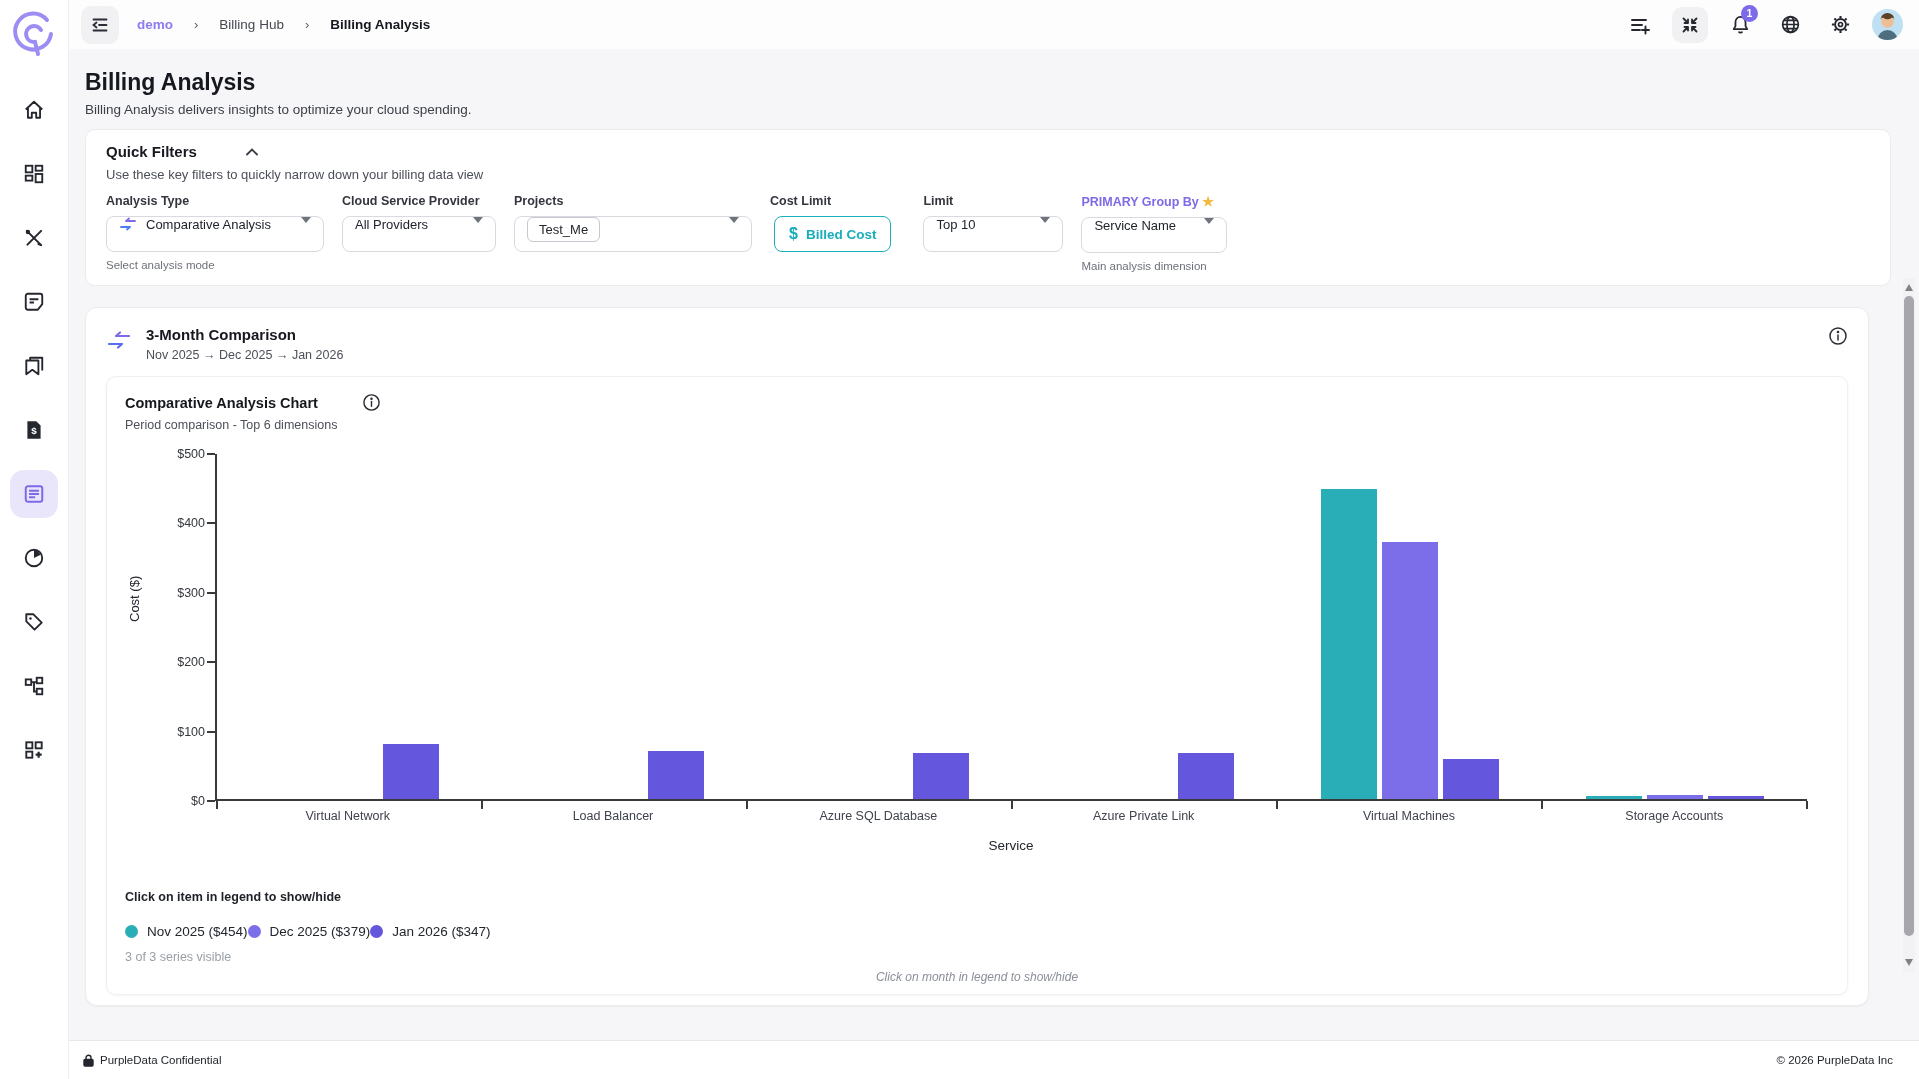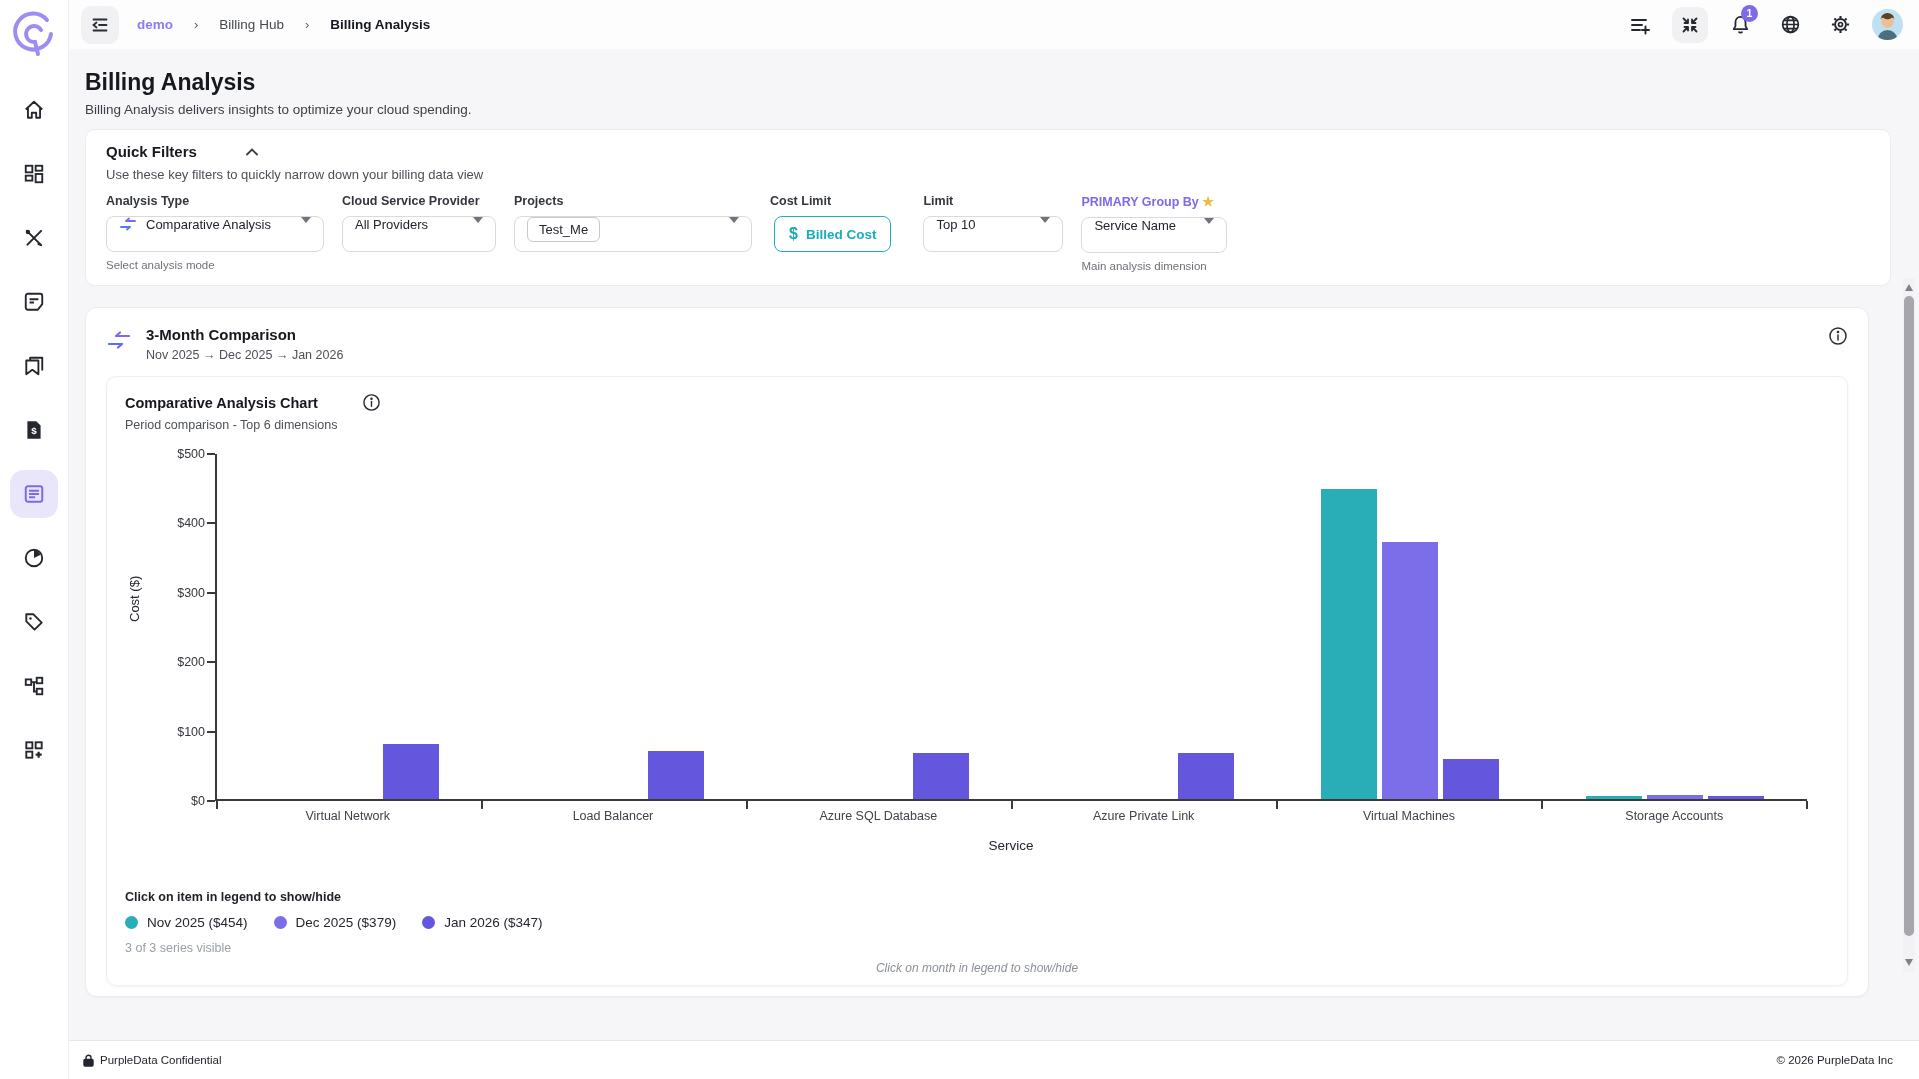--- a/index.html
+++ b/index.html
@@ -101,21 +101,21 @@
   .xtick-mark { position:absolute; bottom:-10px; width:2px; height:8px; background:#3a3a3a;
                 transform:translateX(-1px); }
   .cat-row { position:absolute; left:90px; right:22px; top:361px; display:flex; }
   .cat-label { flex:1; text-align:center; font-size:12.5px; color:#3f434b; }
   .x-title { position:absolute; left:90px; right:22px; top:390px; text-align:center; font-size:13.5px;
              color:#23262e; }
   .y-title { position:absolute; left:2px; top:174px; transform:rotate(-90deg); transform-origin:left top;
              font-size:13px; color:#23262e; }
 
   .legend-hint { font-size:12.5px; font-weight:700; color:#1d2027; margin-top:18px; }
-  .legend-row { display:flex; align-items:flex-end; gap:26px; margin-top:11px; }
+  .legend-row { display:flex; align-items:flex-end; margin-top:20px; }
   .legend-item { display:flex; align-items:center; gap:9px; cursor:pointer; background:none; border:none;
                  font-size:13.5px; color:#23262e; font-family:inherit;}
   .legend-dot { width:13px; height:13px; border-radius:50%; flex:none; }
   .series-visible { font-size:12.5px; color:#9aa0a8; margin-top:11px; }
   .month-hint { text-align:center; font-style:italic; font-size:12px; color:#8a8f98; margin-top:6px; }
 
   
   .footer { position:absolute; left:69px; right:0; bottom:0; height:39px; background:#fff;
             border-top:1px solid #e8e8ea; display:flex; align-items:center; justify-content:space-between;
             padding:0 26px 0 14px; font-size:11.5px; color:#23262e; z-index:4;}

